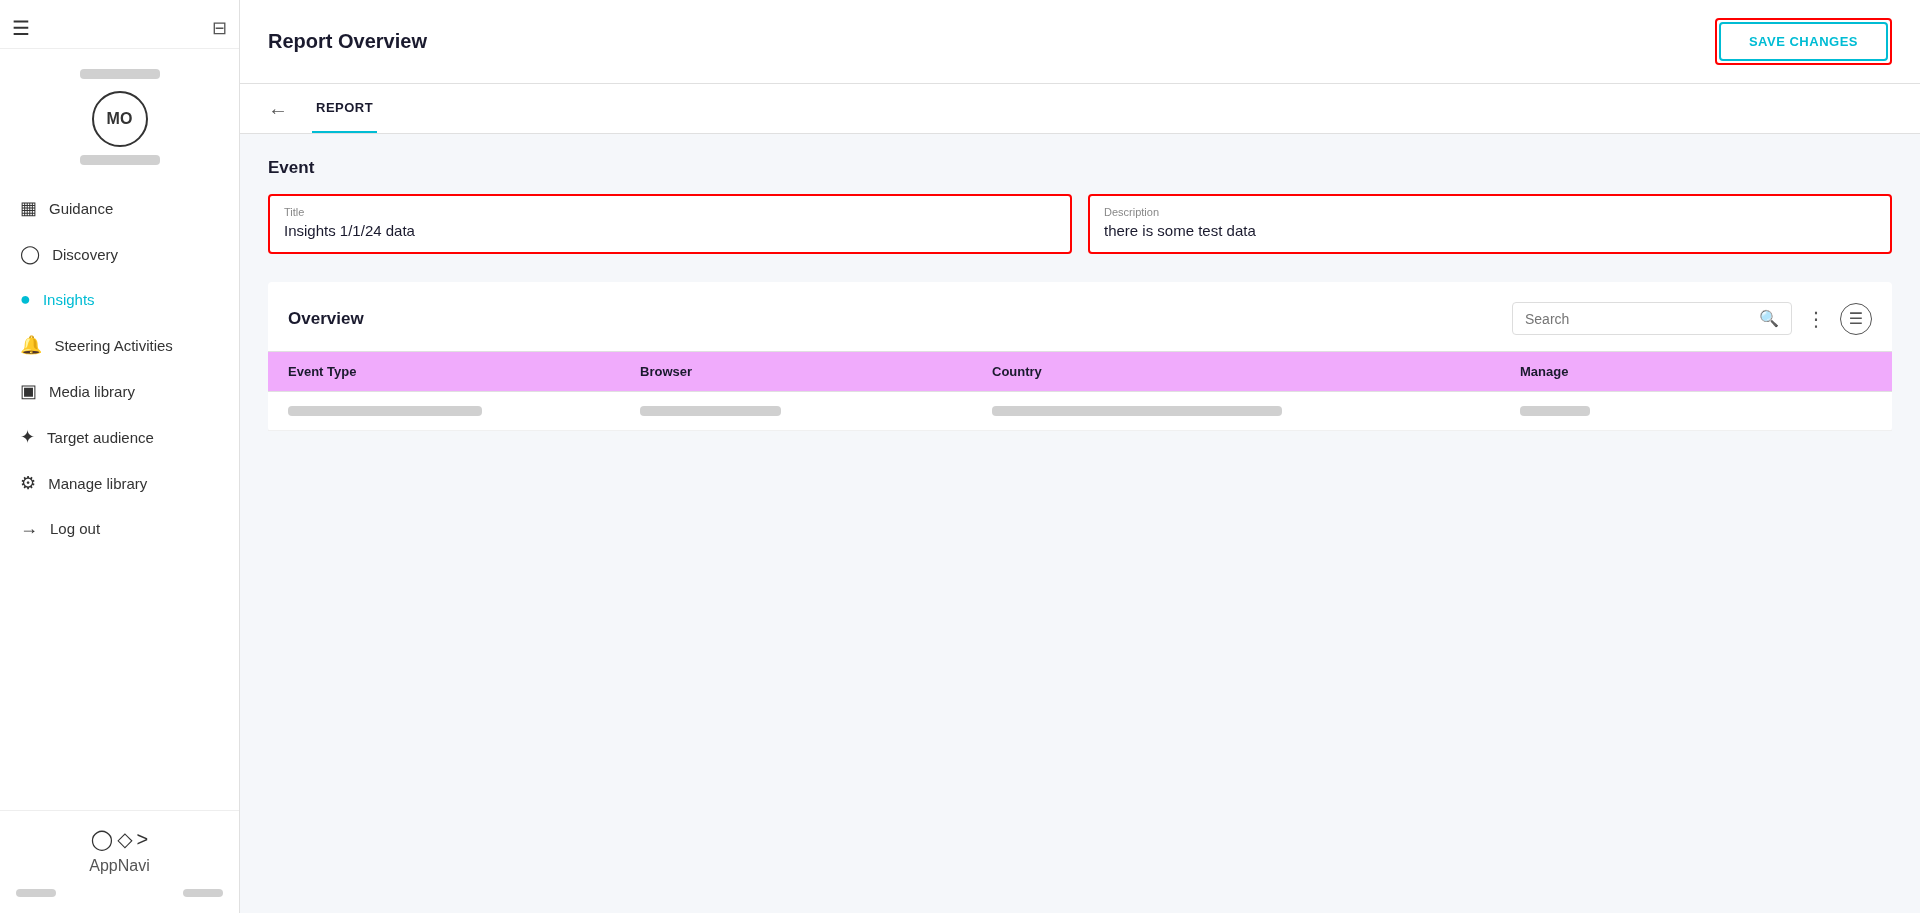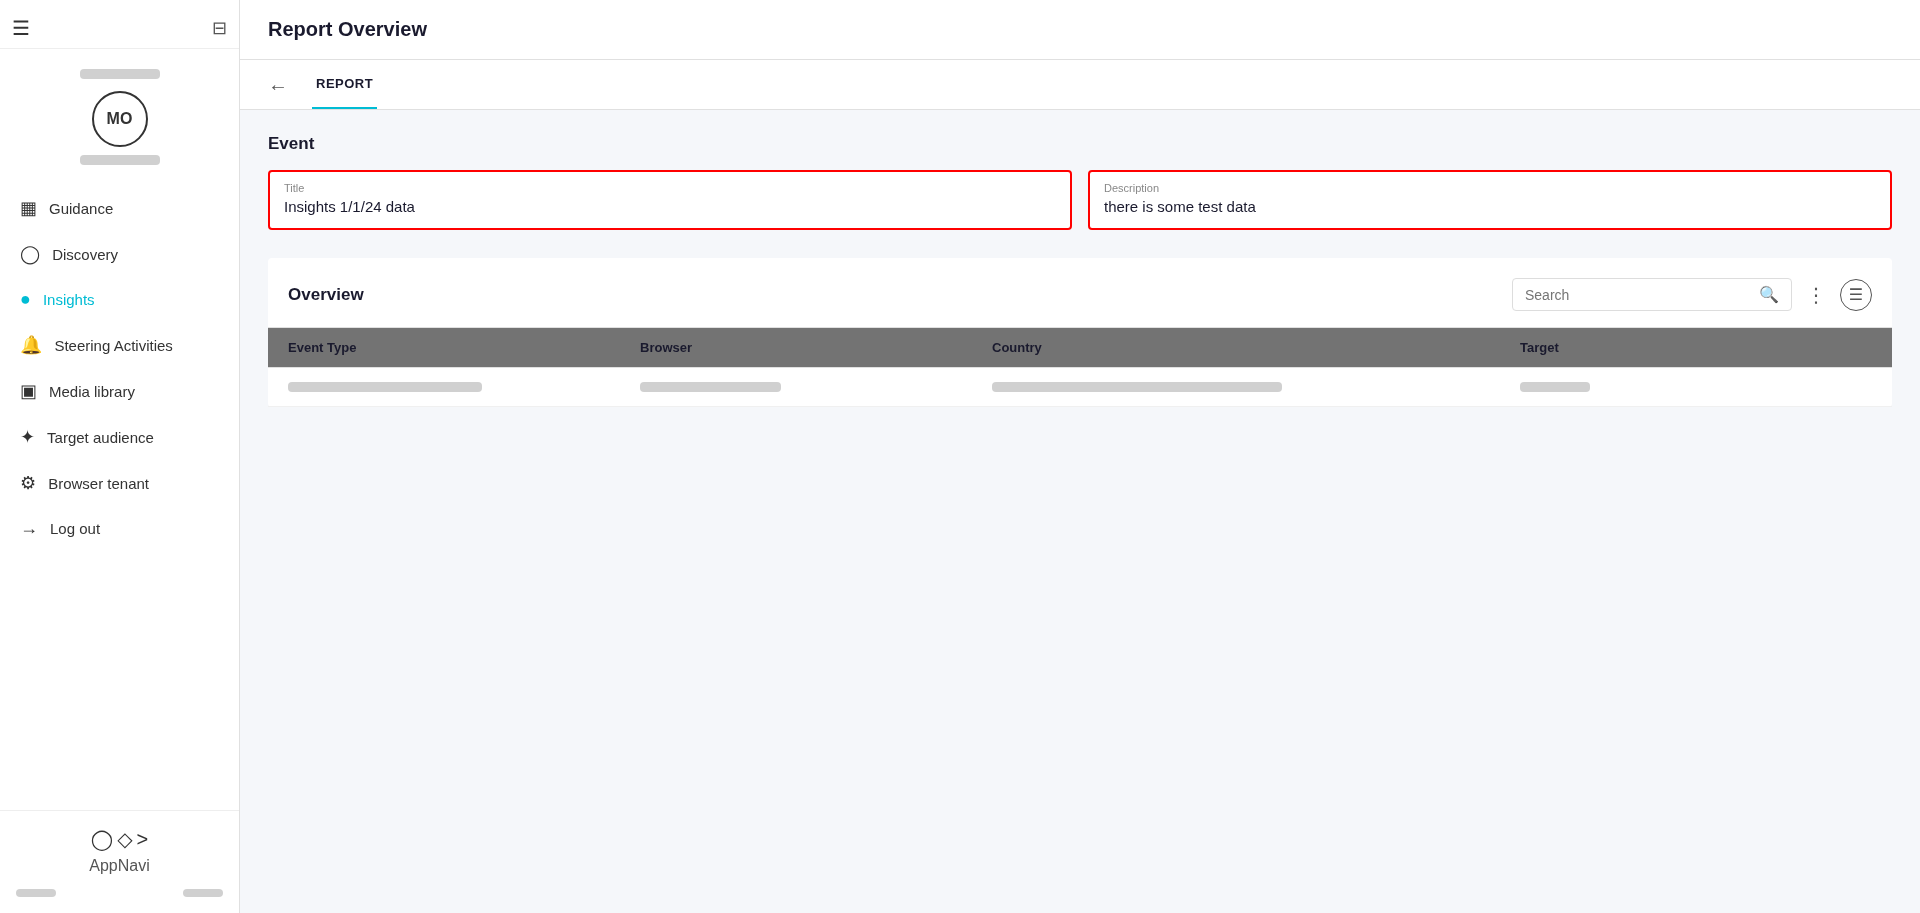--- a/index.html
+++ b/index.html
@@ -297,21 +297,21 @@
     }
 
     
     .table-wrap {
       padding: 0;
     }
     .table-header-row {
       display: grid;
       grid-template-columns: 1fr 1fr 1.5fr 1fr;
       padding: 12px 20px;
-      background: #737373;
+      background: #f0abfc;
       border-bottom: 1px solid #e0e0e0;
     }
     .col-header {
       font-size: 13px;
       font-weight: 600;
       color: #1a1a2e;
     }
     .table-data-row {
       display: grid;
       grid-template-columns: 1fr 1fr 1.5fr 1fr;
@@ -364,21 +364,21 @@
     <li class="nav-item">
       <span class="nav-icon">▣</span>
       <span>Media library</span>
     </li>
     <li class="nav-item">
       <span class="nav-icon">✦</span>
       <span>Target audience</span>
     </li>
     <li class="nav-item">
       <span class="nav-icon">⚙</span>
-      <span>Browser tenant</span>
+      <span>Manage library</span>
     </li>
     <li class="nav-item">
       <span class="nav-icon">→</span>
       <span>Log out</span>
     </li>
   </ul>
 
   <div class="sidebar-bottom">
     <div class="appnavi-icons">
       <span>◯</span>
@@ -390,20 +390,23 @@
       <div class="footer-bar"></div>
       <div class="footer-bar"></div>
     </div>
   </div>
 </div>
 
 <div class="main">
 
   <div class="main-header">
     <h1 class="page-title">Report Overview</h1>
+    <div class="save-button-wrapper">
+      <button class="save-button">SAVE CHANGES</button>
+    </div>
   </div>
 
   <div class="tab-bar">
     <button class="back-btn">←</button>
     <div class="tab-item active">REPORT</div>
   </div>
 
   <div class="main-body">
     <div class="content-area">
 
@@ -430,21 +433,21 @@
             <span class="kebab-icon">⋮</span>
             <div class="menu-icon">☰</div>
           </div>
         </div>
 
         <div class="table-wrap">
           <div class="table-header-row">
             <div class="col-header">Event Type</div>
             <div class="col-header">Browser</div>
             <div class="col-header">Country</div>
-            <div class="col-header">Target</div>
+            <div class="col-header">Manage</div>
           </div>
           <div class="table-data-row">
             <div>
                 <div class="cell-placeholder medium"></div>
               </div>
             <div>
                 <div class="cell-placeholder short"></div>
               </div>
             <div>
                 <div class="cell-placeholder medium"></div>

